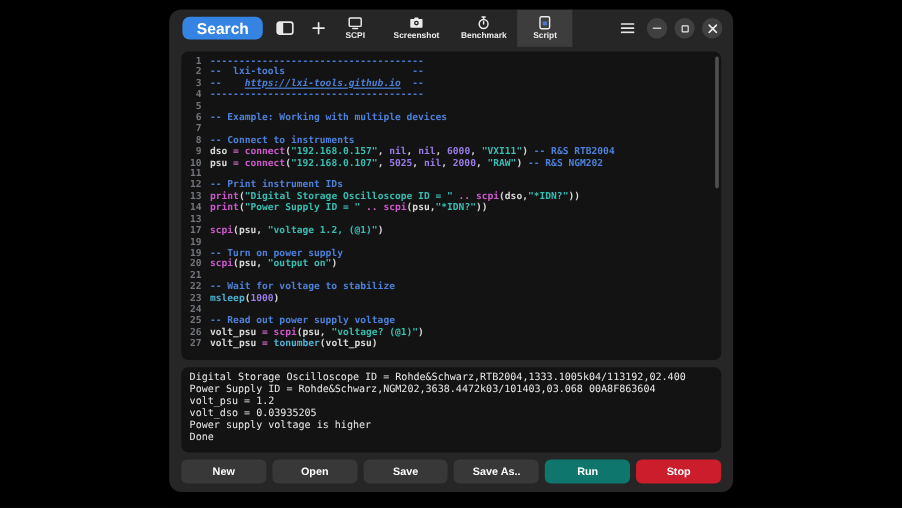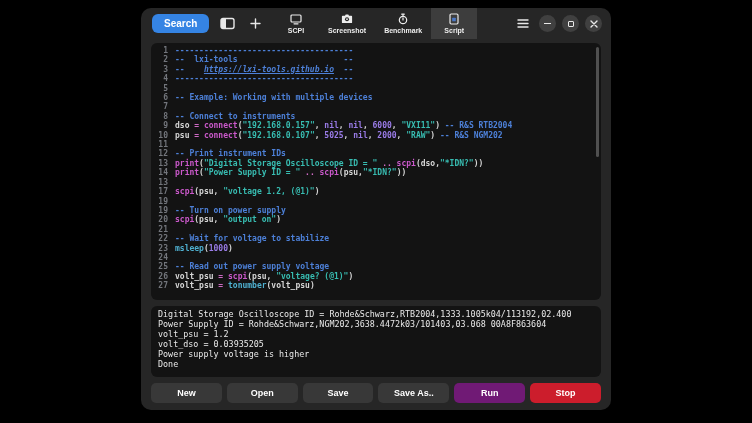--- a/index.html
+++ b/index.html
@@ -6,21 +6,21 @@
   html,body { width:752px; height:423px; background:#000; overflow:hidden;
               font-family:"Liberation Sans", sans-serif; }
 
   .window { position:absolute; left:141px; top:8px; width:470px; height:402px;
             background:#262626; border-radius:10px;
             box-shadow:0 10px 30px rgba(0,0,0,.85); overflow:hidden; }
 
   
   .titlebar { height:31px; display:flex; align-items:center; padding:0 9px;
               position:relative; }
-  .search-btn { background:#3584e4; color:#fff; font-weight:bold; font-size:10px;
+  .search-btn { background:#3584e4; color:#fff; font-weight:bold; font-size:13px;
                 padding:0 12px; height:19px; border:none; border-radius:6px;
                 margin-left:2px; cursor:pointer; font-family:inherit; }
   .icon-btn { width:20px; height:20px; display:flex; align-items:center;
               justify-content:center; color:#e8e8e8; background:transparent;
               border:none; margin-left:8px; cursor:pointer; }
   .tabs { position:absolute; left:132px; top:0; bottom:0; display:flex; }
   .tab { display:flex; flex-direction:column; align-items:center; justify-content:center;
          gap:2px; padding:0 9px; color:#ececec; font-size:7px; font-weight:bold;
          min-width:46px; cursor:pointer; }
   .tab.active { background:#3d3d3d; }
@@ -53,21 +53,21 @@
 
   .console { height:71px; background:#131313; border-radius:6px; padding:3px 7px;
              font-family:"DejaVu Sans Mono", monospace; font-size:8.4px;
              line-height:10.1px; font-weight:normal; color:#e9e9e9;
              white-space:pre; overflow:hidden; }
 
   .actions { display:flex; gap:5px; }
   .btn { flex:1; height:20px; border:none; border-radius:5px; background:#383838;
          color:#fff; font-weight:bold; font-size:9px; cursor:pointer;
          font-family:"Liberation Sans", sans-serif; }
-  .btn.run { background:#701a75; }
+  .btn.run { background:#0f766e; }
   .btn.stop { background:#cc1d2c; }
 
   svg { display:block; }
 </style>
 </head>
 <body>
 
 <div class="window">
 
   <div class="titlebar">

